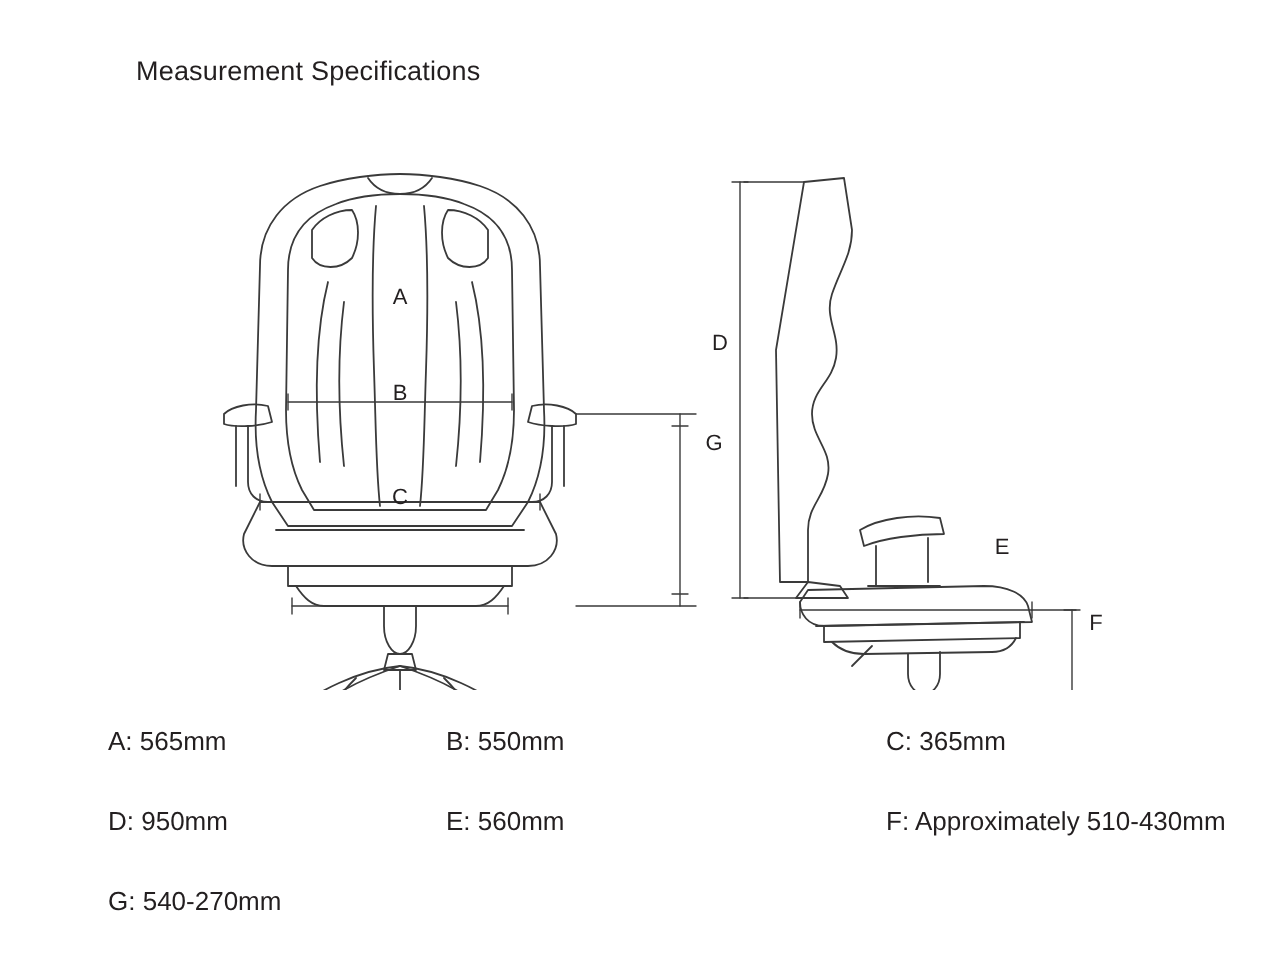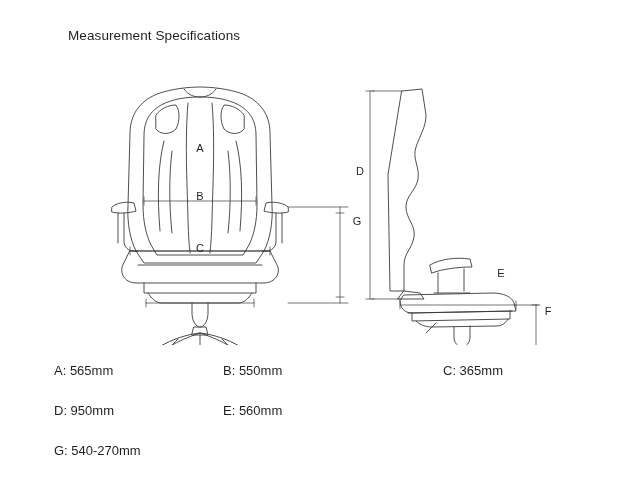--- a/index.html
+++ b/index.html
@@ -206,16 +206,17 @@
       </g>
     </svg>
   </div>
 
   <div class="specs">
     <div class="spec col0 row0">A: 565mm</div>
     <div class="spec col1 row0">B: 550mm</div>
     <div class="spec col2 row0">C: 365mm</div>
     <div class="spec col0 row1">D: 950mm</div>
     <div class="spec col1 row1">E: 560mm</div>
+    <div class="spec col2 row1">F: Approximately 510-430mm</div>
     <div class="spec col0 row2">G: 540-270mm</div>
   </div>
 
 </div>
 
 </body></html>

